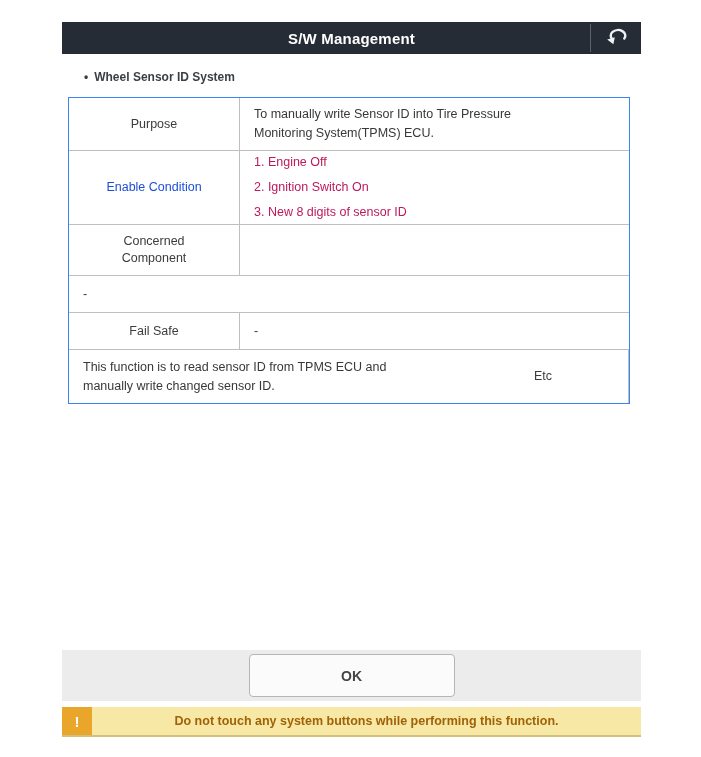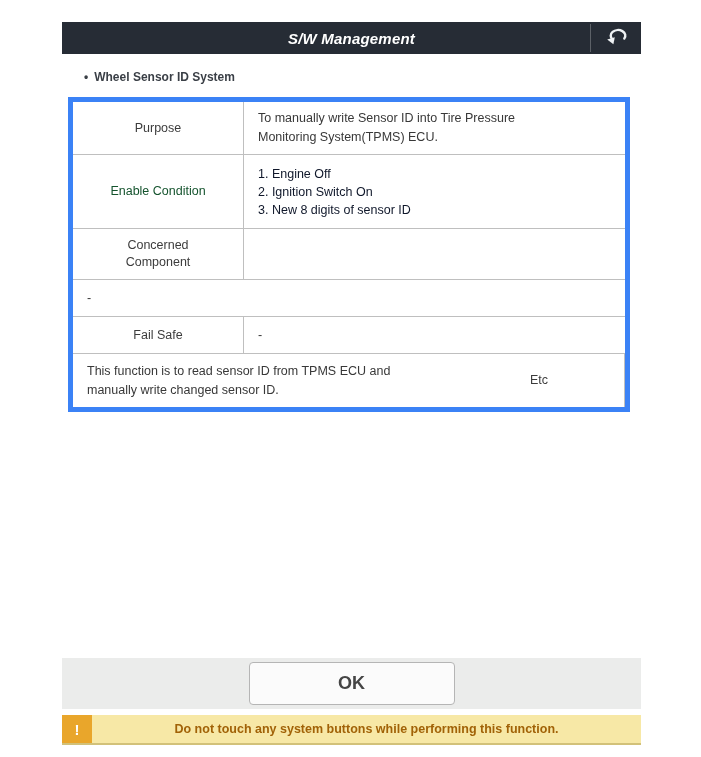--- a/index.html
+++ b/index.html
@@ -13,21 +13,20 @@
   }
   .page { position: relative; width: 701px; height: 757px; }
 
   
   .titlebar {
     position: relative;
     margin: 22px 0 0 62px;
     width: 579px;
     height: 32px;
     background: #262c35;
-    font-style: italic;
   }
   .titlebar-title {
     position: absolute;
     left: 0; right: 0; top: 0; bottom: 0;
     display: flex; align-items: center; justify-content: center;
     color: #ffffff;
     font-size: 15px;
     font-weight: 700;
     letter-spacing: 0.2px;
   }
@@ -56,21 +55,21 @@
     color: #3a3f46;
     font-size: 12px;
     font-weight: 700;
   }
   .section-label .bullet { margin-right: 6px; font-size: 12px; }
 
   
   .info-table {
     margin: 13px 0 0 68px;
     width: 562px;
-    border: 5px solid #3b82f6;
+    border: 1px solid #3b82f6;
     box-sizing: border-box;
     background: #ffffff;
   }
   .row { display: flex; border-top: 1px solid #bfbfbf; }
   .row:first-child { border-top: none; }
   .row-h1 { height: 52px; }
   .row-h2 { height: 73px; }
   .row-h3 { height: 50px; }
   .row-h4 { height: 36px; }
   .row-h5 { height: 36px; }
@@ -89,40 +88,40 @@
   }
   .cell.value {
     flex: 1;
     display: flex; align-items: center;
     padding: 6px 8px 6px 14px;
     color: #383838;
     font-size: 12.5px;
     line-height: 19px;
     white-space: pre-line;
   }
-  .row.accent .cell.label { color: #14532d; }
-  .row.accent .cell.value { color: #0f172a; line-height: 18px; }
+  .row.accent .cell.label { color: #1d4ed8; }
+  .row.accent .cell.value { color: #be185d; line-height: 25px; }
 
   
   .ok-bar {
     margin: 246px 0 0 62px;
     width: 579px;
     height: 51px;
     background: #ebeceb;
     display: flex; align-items: center; justify-content: center;
   }
   .ok-btn {
     width: 206px;
     height: 43px;
     background: #fbfbfb;
     border: 1px solid #b5b5b5;
     border-radius: 4px;
     color: #454545;
     font-family: "Liberation Sans", "DejaVu Sans", sans-serif;
-    font-size: 18px;
+    font-size: 14px;
     font-weight: 700;
     cursor: pointer;
   }
 
   
   .warning-bar {
     margin: 6px 0 0 62px;
     width: 579px;
     height: 28px;
     display: flex;

